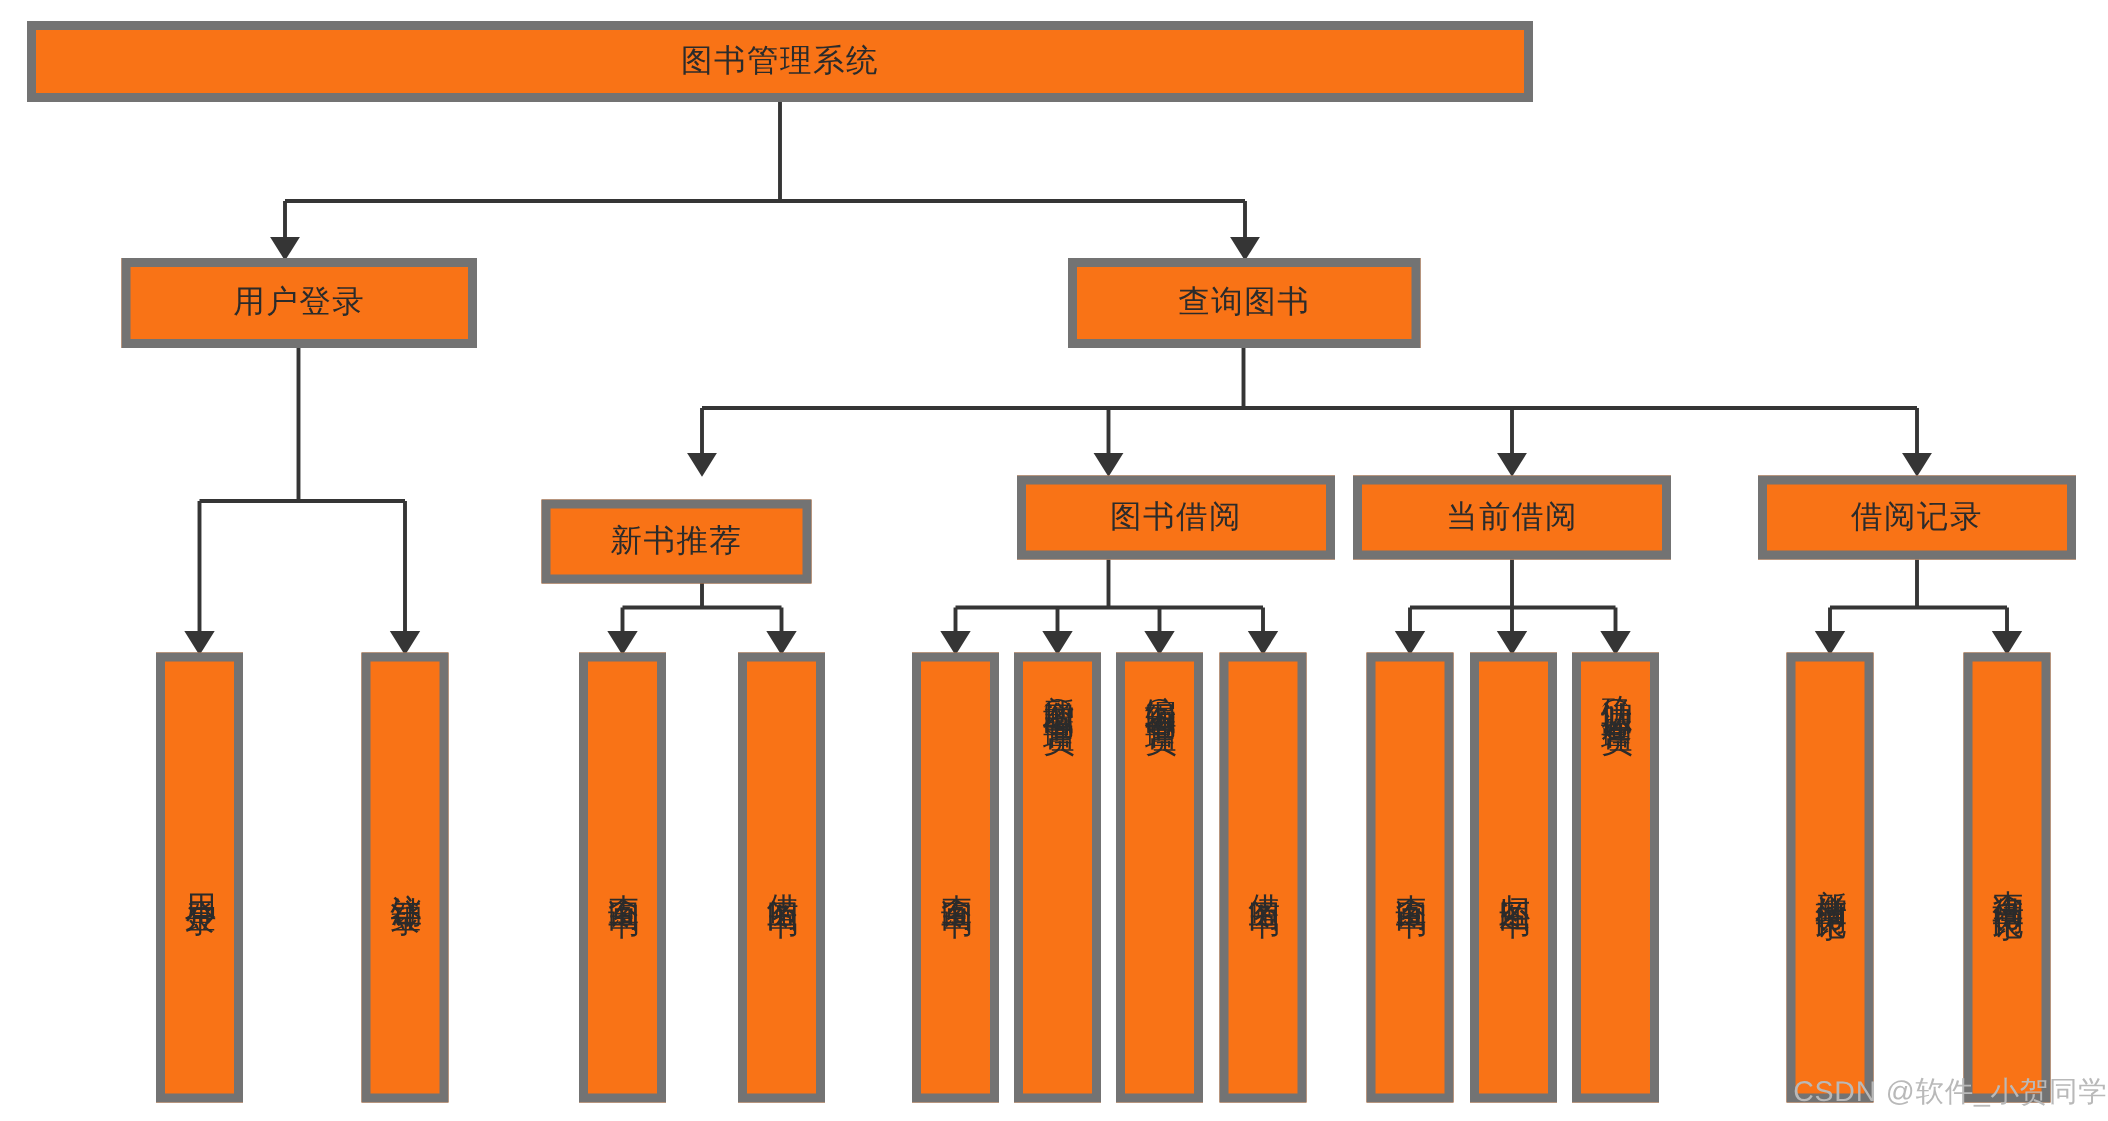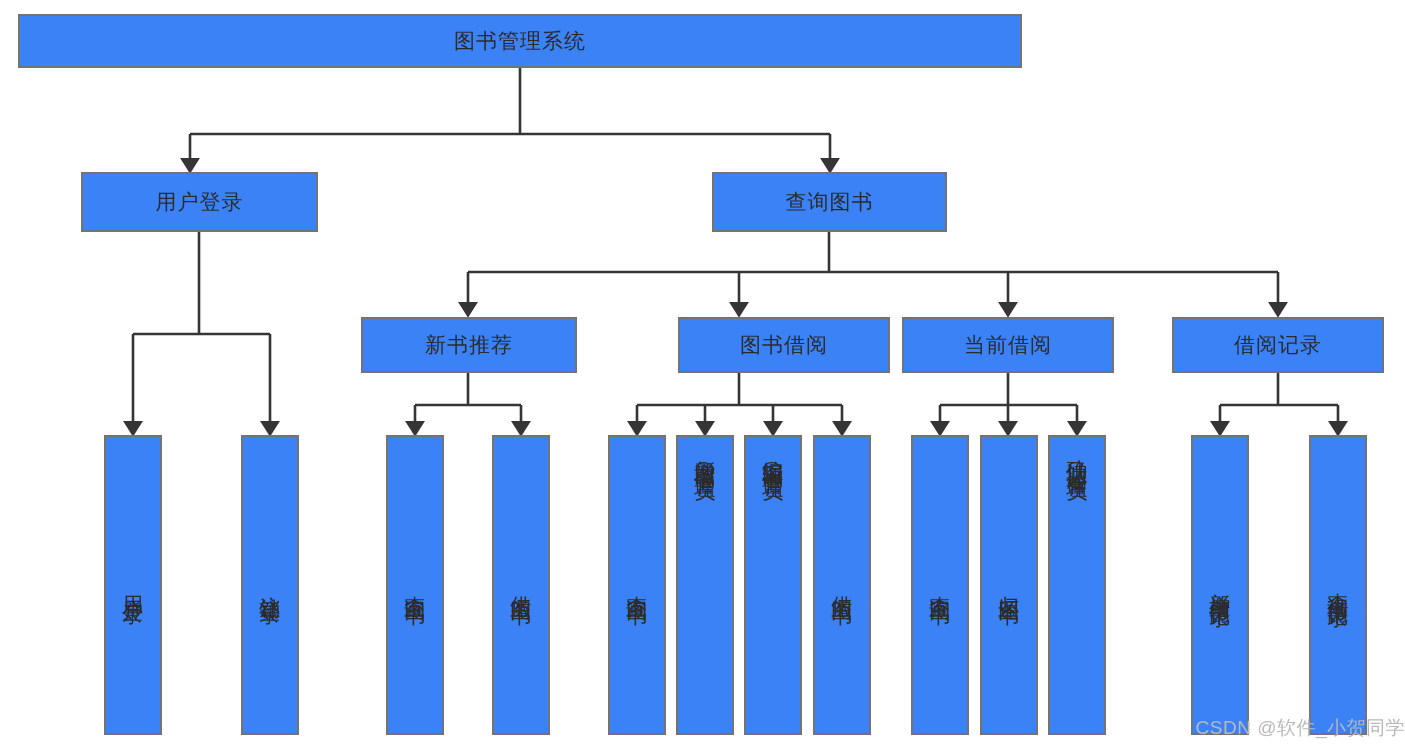--- a/index.html
+++ b/index.html
@@ -22,22 +22,22 @@
     position: absolute;
     left: 0;
     top: 0;
     width: 1405px;
     height: 747px;
     pointer-events: none;
   }
   .node {
     position: absolute;
     box-sizing: border-box;
-    background: #3b82f6;
-    border: 2px solid #737373;
+    background: #f97316;
+    border: 6px solid #737373;
     display: flex;
     align-items: center;
     justify-content: center;
     color: #2b2b2b;
     z-index: 2;
   }
   .node.horizontal {
     font-size: 21px;
     letter-spacing: 1px;
     line-height: 1.1;
@@ -131,21 +131,21 @@
   </div>
 
   <div class="node horizontal" style="left:81px; top:172px; width:237px; height:60px;">
     <span class="node-label">用户登录</span>
   </div>
 
   <div class="node horizontal" style="left:712px; top:172px; width:235px; height:60px;">
     <span class="node-label">查询图书</span>
   </div>
 
-  <div class="node horizontal" style="left:361px; top:317px; width:216px; height:56px;">
+  <div class="node horizontal" style="left:361px; top:333px; width:180px; height:56px;">
     <span class="node-label">新书推荐</span>
   </div>
 
   <div class="node horizontal" style="left:634px; top:317px; width:212px; height:56px;margin-left:44px;">
     <span class="node-label">图书借阅</span>
   </div>
 
   <div class="node horizontal" style="left:902px; top:317px; width:212px; height:56px;">
     <span class="node-label">当前借阅</span>
   </div>

